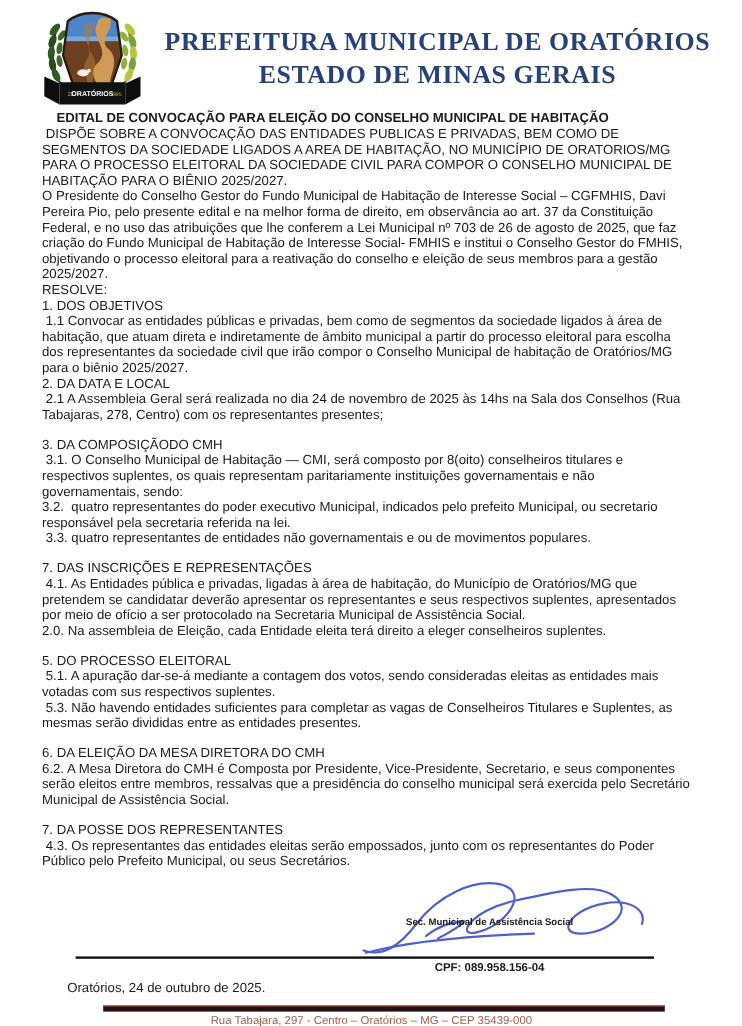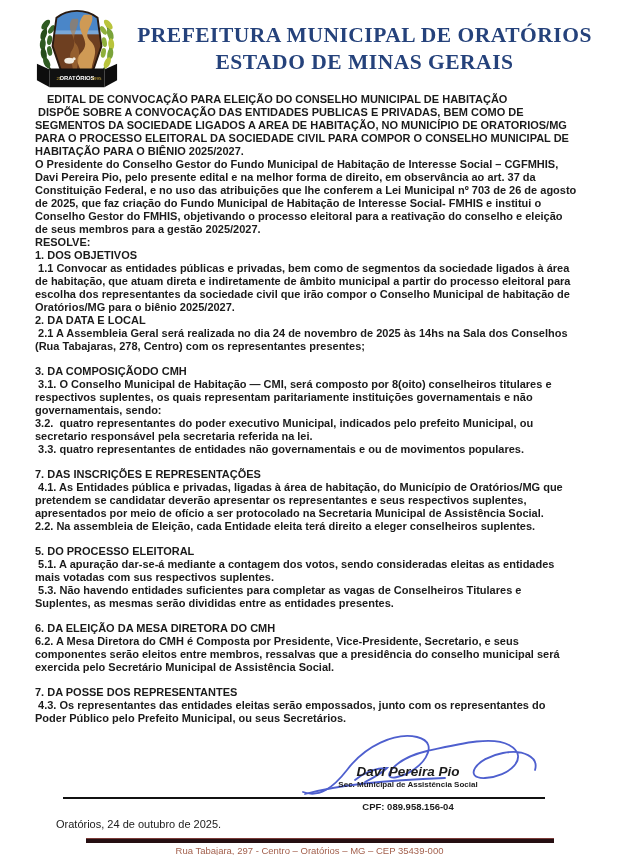--- a/index.html
+++ b/index.html
@@ -25,21 +25,20 @@
   .header-title .l1{font-size:21.5px;line-height:27px;}
   .header-title .l2{font-size:21.5px;line-height:27px;}
   
   .doc-body{
     position:absolute;left:35px;top:93px;width:542px;
     font-size:11px;line-height:13px;
   }
   .doc-body p{
     margin:0;
     white-space:pre-wrap;
-    font-weight:bold;
   }
   .doc-body p.bold{font-weight:bold;padding-left:12px;}
   .doc-body p.gap{margin-top:12px;}
   
   .sig-scribble{position:absolute;left:295px;top:728px;width:255px;height:78px;}
   .sig-block{
     position:absolute;left:318px;top:764px;width:180px;
     text-align:center;
   }
   .sig-name{
@@ -146,40 +145,39 @@
       <p class="">1. DOS OBJETIVOS</p>
       <p class=""> 1.1 Convocar as entidades públicas e privadas, bem como de segmentos da sociedade ligados à área de habitação, que atuam direta e indiretamente de âmbito municipal a partir do processo eleitoral para escolha dos representantes da sociedade civil que irão compor o Conselho Municipal de habitação de Oratórios/MG para o biênio 2025/2027.</p>
       <p class="">2. DA DATA E LOCAL</p>
       <p class=""> 2.1 A Assembleia Geral será realizada no dia 24 de novembro de 2025 às 14hs na Sala dos Conselhos (Rua Tabajaras, 278, Centro) com os representantes presentes;</p>
       <p class="gap">3. DA COMPOSIÇÃODO CMH</p>
       <p class=""> 3.1. O Conselho Municipal de Habitação — CMI, será composto por 8(oito) conselheiros titulares e respectivos suplentes, os quais representam paritariamente instituições governamentais e não governamentais, sendo:</p>
       <p class="">3.2.  quatro representantes do poder executivo Municipal, indicados pelo prefeito Municipal, ou secretario responsável pela secretaria referida na lei.</p>
       <p class=""> 3.3. quatro representantes de entidades não governamentais e ou de movimentos populares.</p>
       <p class="gap">7. DAS INSCRIÇÕES E REPRESENTAÇÕES</p>
       <p class=""> 4.1. As Entidades pública e privadas, ligadas à área de habitação, do Município de Oratórios/MG que pretendem se candidatar deverão apresentar os representantes e seus respectivos suplentes, apresentados por meio de ofício a ser protocolado na Secretaria Municipal de Assistência Social.</p>
-      <p class="">2.2. Na assembleia de Eleição, cada Entidade eleita terá direito a eleger conselheiros suplentes.</p>
+      <p class="">2.0. Na assembleia de Eleição, cada Entidade eleita terá direito a eleger conselheiros suplentes.</p>
       <p class="gap">5. DO PROCESSO ELEITORAL</p>
       <p class=""> 5.1. A apuração dar-se-á mediante a contagem dos votos, sendo consideradas eleitas as entidades mais votadas com sus respectivos suplentes.</p>
       <p class=""> 5.3. Não havendo entidades suficientes para completar as vagas de Conselheiros Titulares e Suplentes, as mesmas serão divididas entre as entidades presentes.</p>
       <p class="gap">6. DA ELEIÇÃO DA MESA DIRETORA DO CMH</p>
       <p class="">6.2. A Mesa Diretora do CMH é Composta por Presidente, Vice-Presidente, Secretario, e seus componentes serão eleitos entre membros, ressalvas que a presidência do conselho municipal será exercida pelo Secretário Municipal de Assistência Social.</p>
       <p class="gap">7. DA POSSE DOS REPRESENTANTES</p>
       <p class=""> 4.3. Os representantes das entidades eleitas serão empossados, junto com os representantes do Poder Público pelo Prefeito Municipal, ou seus Secretários.</p>
     </div>
 
   <svg class="sig-scribble" viewBox="0 0 255 78">
     <g fill="none" stroke="#3b4ec9" stroke-width="1.8" stroke-linecap="round" opacity="0.9">
       <path d="M8,64 C24,70 38,60 52,42 C70,18 100,4 122,9 C148,15 126,44 102,49 C84,53 98,31 132,23 C168,15 198,8 214,17 C236,29 214,49 190,50 C168,51 180,30 208,25 C228,21 244,29 240,42"></path>
       <path d="M10,66 C40,58 90,52 150,50"></path>
       <path d="M60,52 C70,44 80,40 92,40 C86,46 78,50 70,54"></path>
     </g>
   </svg>
 
   <div class="sig-block">
-    <div class="sig-name">Davi Pereira Pio</div>
     <div class="sig-role">Sec. Municipal de Assistência Social</div>
   </div>
   <div class="sig-line"></div>
   <div class="sig-cpf">CPF: 089.958.156-04</div>
 
   <div class="dateline">Oratórios, 24 de outubro de 2025.</div>
 
   <div class="footer-rule"></div>
   <div class="footer-address">Rua Tabajara, 297 - Centro – Oratórios – MG – CEP 35439-000</div>
 

